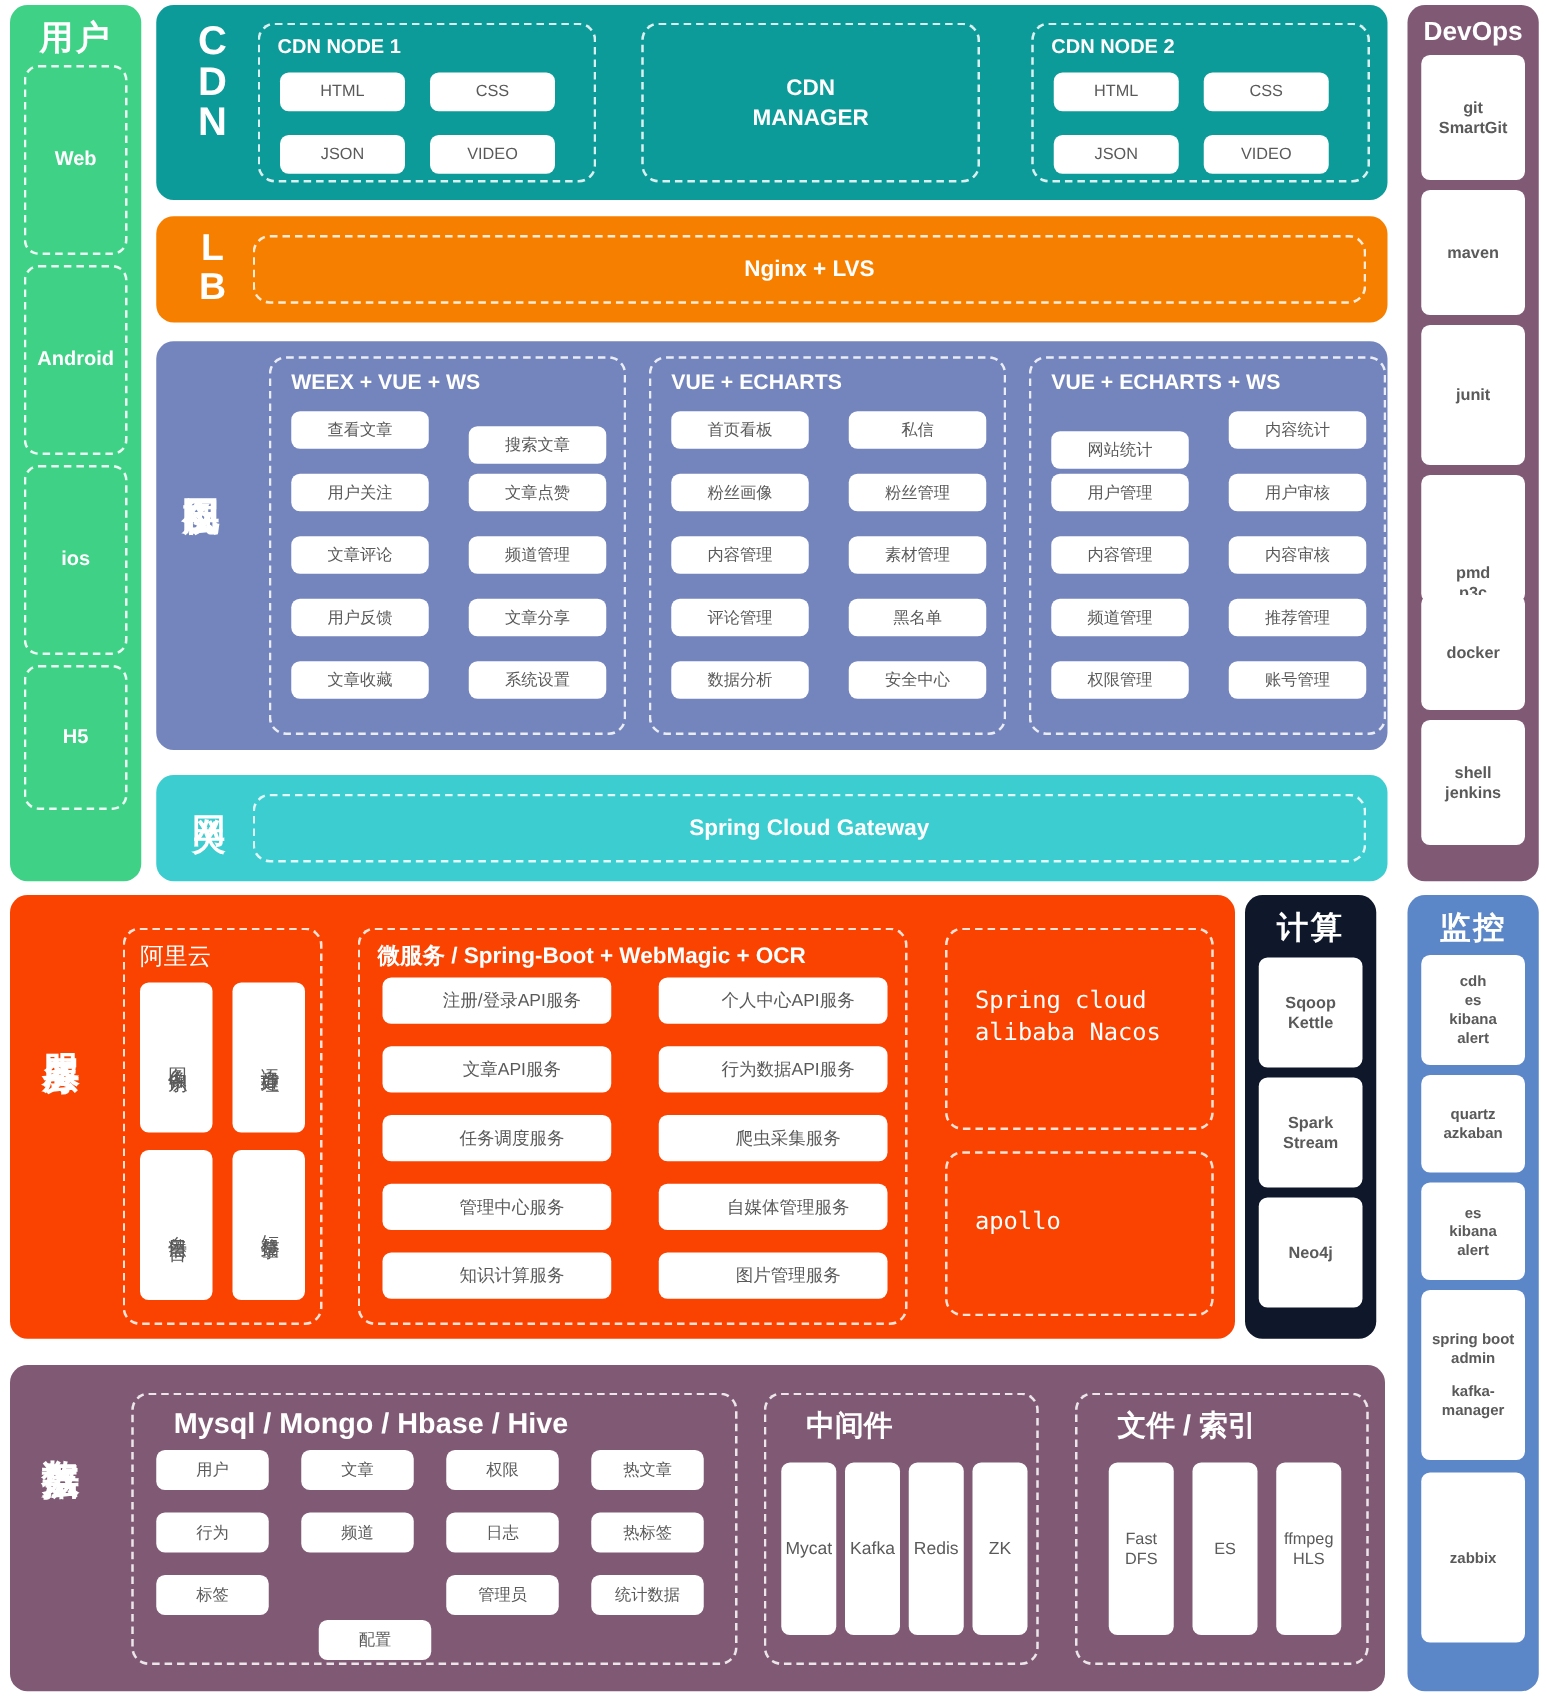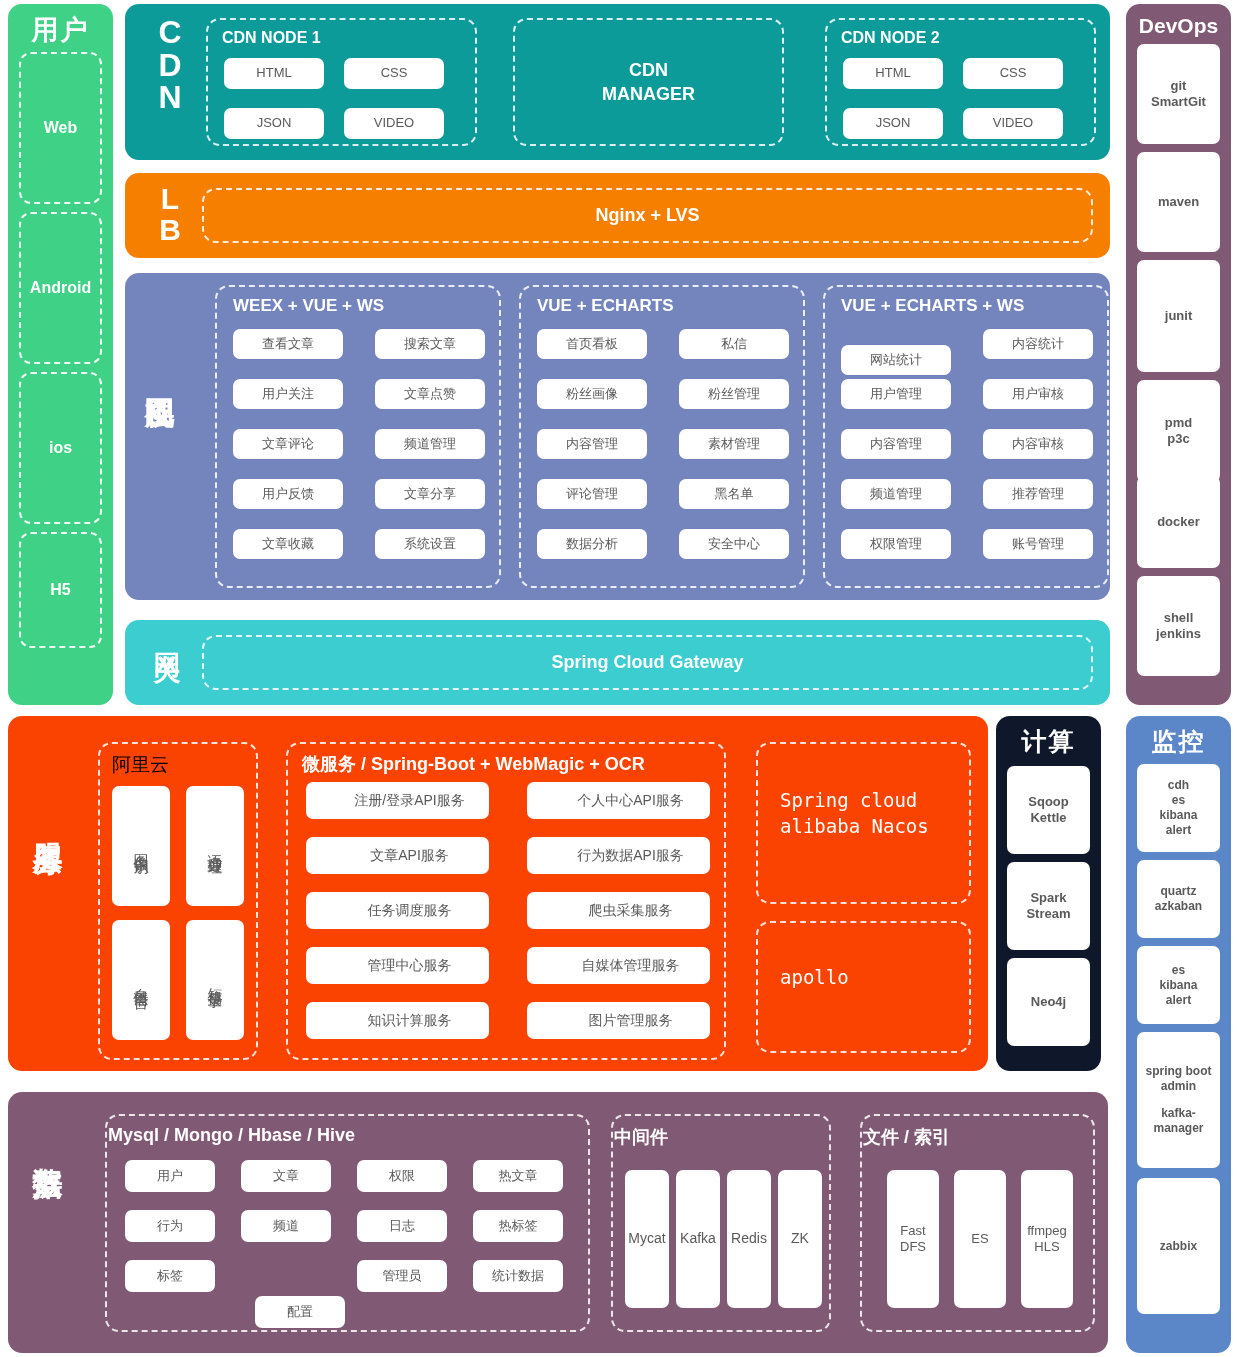--- a/index.html
+++ b/index.html
@@ -82,21 +82,21 @@
     position: absolute; left: 11px; width: 83px;
     font-size: 13px; font-weight: bold; color: #5a5a5a;
   }
 
   
   #service-layer { left: 8px; top: 716px; width: 980px; height: 355px; background: #fa4300; }
   #service-layer .layer-title {
     position: absolute; left: 22px; top: 103px; font-size: 30px; line-height: 1.15;
   }
   #ali-grp-abs { position: absolute; left: 90px; top: 26px; width: 160px; height: 318px; }
-  .ali-title { color: #000000; font-size: 19px; margin: 8px 0 0 12px; }
+  .ali-title { color: #ffffff; font-size: 19px; margin: 8px 0 0 12px; }
   .ali-chip { position: absolute; width: 58px; height: 120px; font-size: 15px; }
   .ali-chip span { writing-mode: vertical-rl; text-orientation: upright; letter-spacing: 2px; line-height: 1.2; }
 
   #micro-grp { position: absolute; left: 278px; top: 26px; width: 440px; height: 318px; }
   .micro-title { color: #fff; font-weight: bold; font-size: 18px; margin: 8px 0 0 14px; }
   .micro-chip { position: absolute; width: 183px; height: 37px; font-size: 14px; padding-left: 24px; }
 
   .reg-box { position: absolute; color: #fff; font-family: "DejaVu Sans Mono", monospace;
              font-size: 19px; line-height: 1.35; padding: 44px 0 0 22px; }
 
@@ -112,21 +112,21 @@
   .monitor-chip .sub { display: block; margin-top: 12px; }
 
   
   #data-layer { left: 8px; top: 1092px; width: 1100px; height: 261px; background: #805a74; }
   #data-layer .layer-title {
     position: absolute; left: 22px; top: 52px; font-size: 30px; line-height: 1.18;
   }
   #db-grp { position: absolute; left: 97px; top: 22px; width: 485px; height: 218px; }
   #mw-grp { position: absolute; left: 603px; top: 22px; width: 220px; height: 218px; }
   #fi-grp { position: absolute; left: 852px; top: 22px; width: 235px; height: 218px; }
-  .dg-title { color: #fff; font-weight: bold; font-size: 18px; margin: 9px 0 0 1px; }
+  .dg-title { color: #fff; font-weight: bold; font-size: 23px; margin: 9px 0 0 32px; }
   .db-chip { position: absolute; width: 90px; height: 32px; font-size: 13px; }
   .mw-chip { position: absolute; top: 54px; width: 44px; height: 138px; font-size: 14px; }
   .fi-chip { position: absolute; top: 54px; width: 52px; height: 138px; font-size: 13px; }
 </style>
 </head>
 <body>
 
 <div class="page">
 
   <div class="band" id="user-col">
@@ -185,21 +185,21 @@
       <span>Nginx + LVS</span>
     </div>
   </div>
 
   <div class="band" id="view-layer">
     <div class="layer-title vert-cn">视图层</div>
 
     <div class="view-col dashed" style="left:90px;">
       <div class="view-col-title">WEEX + VUE + WS</div>
       <div class="wbox view-chip" style="left:16px;top:42px;">查看文章</div>
-      <div class="wbox view-chip" style="left:158px;top:42px;">搜索文章</div>
+      <div class="wbox view-chip" style="left:158px;top:54px;">搜索文章</div>
       <div class="wbox view-chip" style="left:16px;top:92px;">用户关注</div>
       <div class="wbox view-chip" style="left:158px;top:92px;">文章点赞</div>
       <div class="wbox view-chip" style="left:16px;top:142px;">文章评论</div>
       <div class="wbox view-chip" style="left:158px;top:142px;">频道管理</div>
       <div class="wbox view-chip" style="left:16px;top:192px;">用户反馈</div>
       <div class="wbox view-chip" style="left:158px;top:192px;">文章分享</div>
       <div class="wbox view-chip" style="left:16px;top:242px;">文章收藏</div>
       <div class="wbox view-chip" style="left:158px;top:242px;">系统设置</div>
     </div>
 
@@ -246,21 +246,21 @@
           <div>git</div>
            <div>SmartGit</div>
         </div>
     </div>
     <div class="wbox devops-chip" style="top:148px;height:100px;">
       <div>maven</div>
     </div>
     <div class="wbox devops-chip" style="top:256px;height:112px;">
       <div>junit</div>
     </div>
-    <div class="wbox devops-chip" style="top:376px;height:102px;">
+    <div class="wbox devops-chip" style="top:376px;height:102px;align-items:flex-end;">
       <div>
           <div>pmd</div>
            <div>p3c</div>
         </div>
     </div>
     <div class="wbox devops-chip" style="top:472px;height:92px;">
       <div>docker</div>
     </div>
     <div class="wbox devops-chip" style="top:572px;height:100px;">
       <div>

